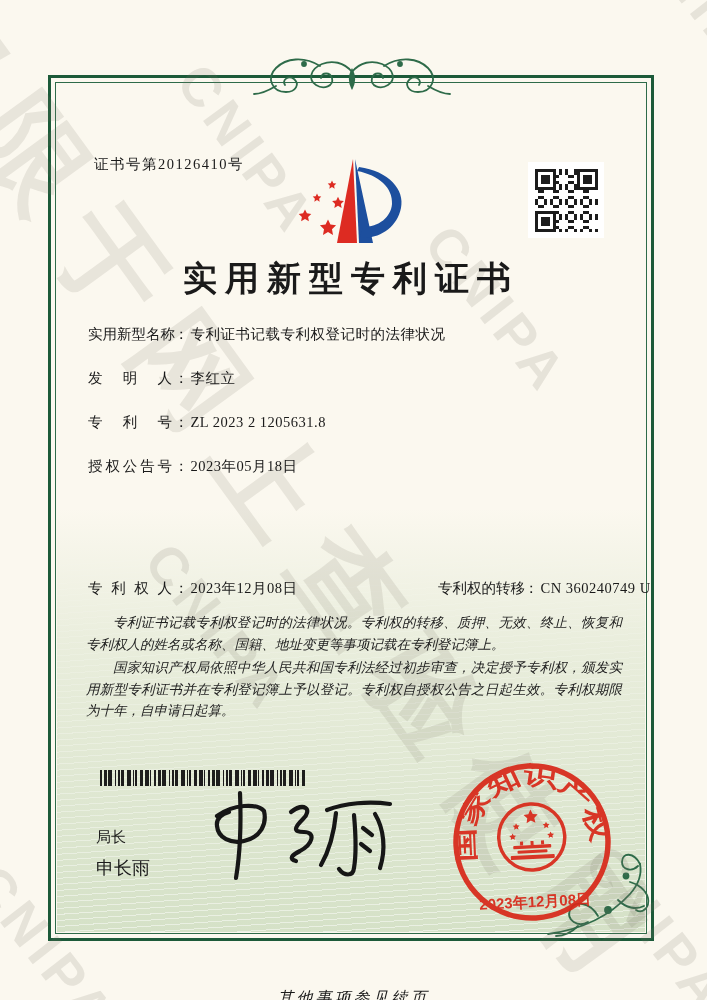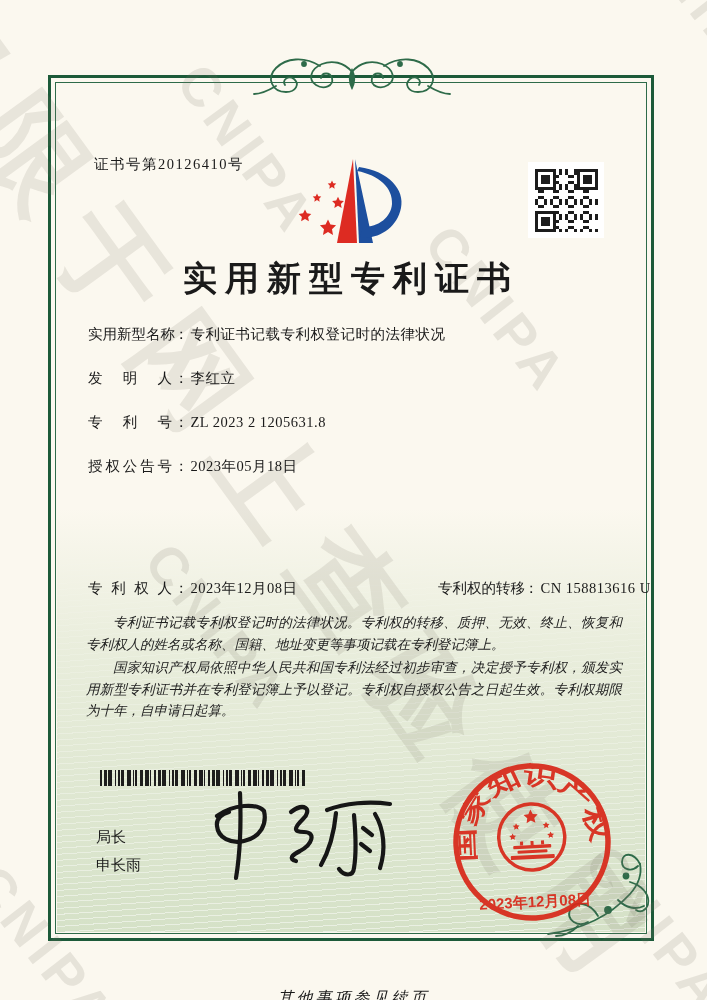--- a/index.html
+++ b/index.html
@@ -39,21 +39,21 @@
   .label-box { display:inline-block; width:84px; text-align:justify; text-align-last:justify; }
   .colon { display:inline-block; margin:0 2px 0 2px; }
   .row .value { letter-spacing:0.5px; }
   .row2 { position:absolute; left:350px; top:0; }
   .paras { position:absolute; left:86px; top:572px; width:536px;
     font-size:13.5px; line-height:21.5px; font-style:italic; text-align:justify; color:#222; }
   .paras p { text-indent:2em; margin-bottom:2px; }
   .barcode { position:absolute; left:100px; top:730px; height:16px; display:flex; align-items:stretch; }
   .barcode i { display:block; background:#1d1d1d; }
   .sig-title { position:absolute; left:96px; top:788px; font-size:15px; font-family:"Liberation Sans","DejaVu Sans",sans-serif; }
-  .sig-name  { position:absolute; left:96px; top:816px; font-size:15px; font-family:Liberation Sans, sans-serif; }
+  .sig-name  { position:absolute; left:96px; top:816px; font-size:18px; font-family:Liberation Sans, sans-serif; }
   .signature { position:absolute; left:203px; top:748px; }
   .seal { position:absolute; left:447px; top:717px; opacity:0.93; transform:rotate(-3deg); }
   .page-num { position:absolute; left:48px; top:908px; width:606px; text-align:center; font-size:12.5px; letter-spacing:2px; }
   .continuation { position:absolute; left:0; top:948px; width:707px; text-align:center;
     font-size:16px; font-style:italic; letter-spacing:3px; }
 </style>
 </head>
 <body>
 
 <div class="page">
@@ -325,21 +325,21 @@
     </div>
     <div class="row" style="top:373px;">
       <span class="label-box">专利号</span><span class="colon">：</span><span class="value">ZL 2023 2 1205631.8</span>
     </div>
     <div class="row" style="top:417px;">
       <span class="label-box">授权公告号</span><span class="colon">：</span><span class="value">2023年05月18日</span>
     </div>
     <div class="row" style="top:539px;">
       <span class="label-box">专利权人</span><span class="colon">：</span><span class="value">2023年12月08日</span>
       <span class="row2">
-        <span class="label-box">专利权的转移</span><span class="colon">：</span><span class="value">CN 158813616 U</span>
+        <span class="label-box">专利权的转移</span><span class="colon">：</span><span class="value">CN 360240749 U</span>
       </span>
     </div>
 
     <div class="paras">
       <p>专利证书记载专利权登记时的法律状况。专利权的转移、质押、无效、终止、恢复和专利权人的姓名或名称、国籍、地址变更等事项记载在专利登记簿上。</p>
       <p>国家知识产权局依照中华人民共和国专利法经过初步审查，决定授予专利权，颁发实用新型专利证书并在专利登记簿上予以登记。专利权自授权公告之日起生效。专利权期限为十年，自申请日起算。</p>
     </div>
 
     <div class="barcode" id="barcode">
         <i style="width: 2px; margin-right: 2px;"></i>

